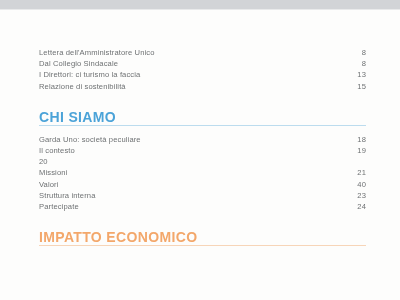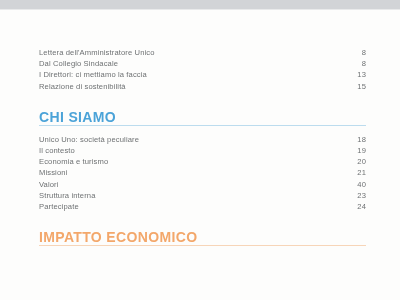--- a/index.html
+++ b/index.html
@@ -98,43 +98,42 @@
     <div class="group">
       <div class="entry">
         <span class="entry-title">Lettera dell'Amministratore Unico</span>
         <span class="entry-page">8</span>
       </div>
       <div class="entry">
         <span class="entry-title">Dal Collegio Sindacale</span>
         <span class="entry-page">8</span>
       </div>
       <div class="entry">
-        <span class="entry-title">I Direttori: ci mettiamo la faccia</span>
+        <span class="entry-title">I Direttori: ci turismo la faccia</span>
         <span class="entry-page">13</span>
       </div>
       <div class="entry">
         <span class="entry-title">Relazione di sostenibilità</span>
         <span class="entry-page">15</span>
       </div>
     </div>
 
     <div class="gap-before-header"></div>
     <div class="group">
       <div class="section-header" style="color:#4ba3d8;">CHI SIAMO</div>
       <div class="section-rule" style="background:#bcdcee;"></div>
       <div class="entry">
-        <span class="entry-title">Unico Uno: società peculiare</span>
+        <span class="entry-title">Garda Uno: società peculiare</span>
         <span class="entry-page">18</span>
       </div>
       <div class="entry">
         <span class="entry-title">Il contesto</span>
         <span class="entry-page">19</span>
       </div>
       <div class="entry">
-        <span class="entry-title">Economia e turismo</span>
         <span class="entry-page">20</span>
       </div>
       <div class="entry">
         <span class="entry-title">Missioni</span>
         <span class="entry-page">21</span>
       </div>
       <div class="entry">
         <span class="entry-title">Valori</span>
         <span class="entry-page">40</span>
       </div>

